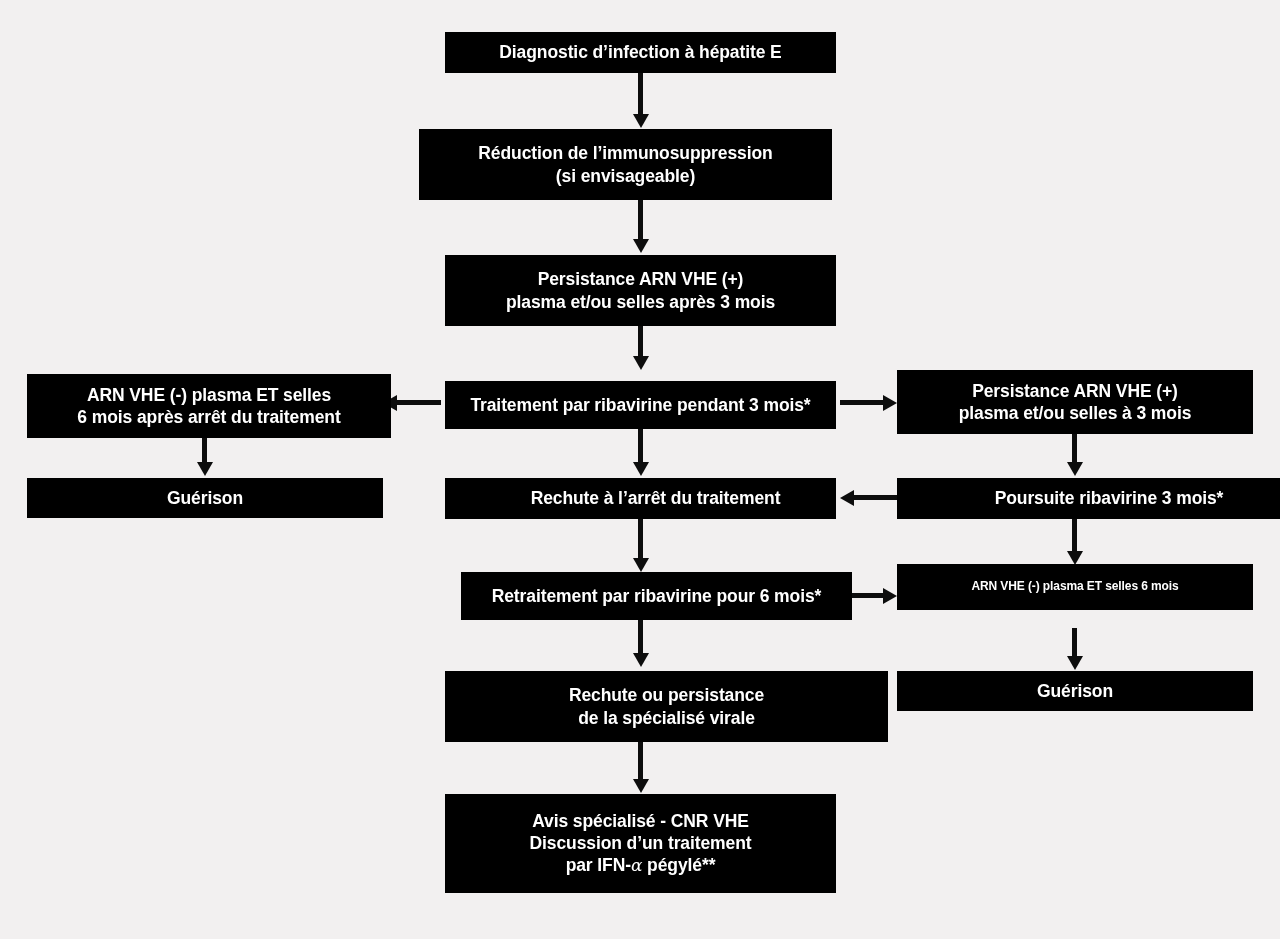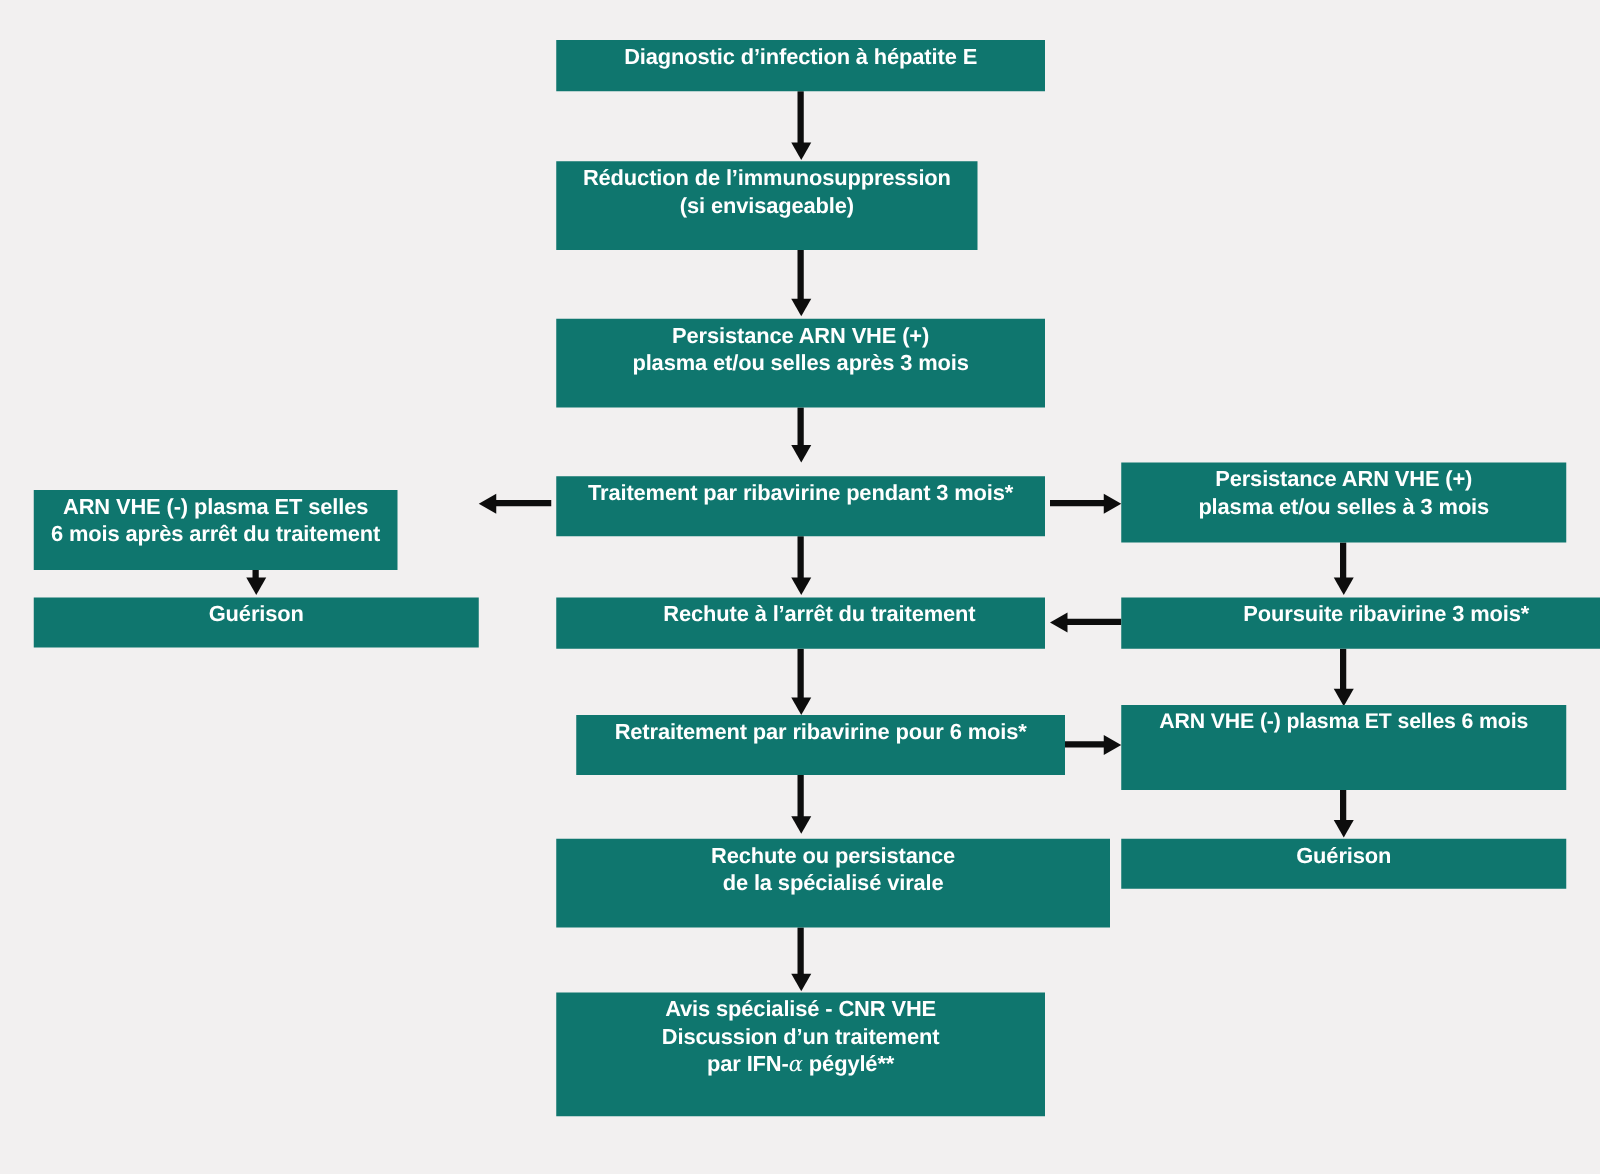--- a/index.html
+++ b/index.html
@@ -13,24 +13,24 @@
     font-family: "Liberation Sans", sans-serif;
     overflow: hidden;
   }
   #chart {
     position: relative;
     width: 1280px;
     height: 939px;
   }
   .node {
     position: absolute;
-    background: #0f766e;
+    background: #000000;
     color: #ffffff;
     display: flex;
-    align-items: flex-start;
+    align-items: center;
     justify-content: center;
     text-align: center;
     font-weight: bold;
     font-size: 17.5px;
     line-height: 1.26;
     letter-spacing: -0.1px;
     box-sizing: border-box;
     padding: 2px 6px;
     font-family: "Liberation Sans", sans-serif;
   }
@@ -156,21 +156,21 @@
   <div class="arrow-h" style="left:840px; top:593px; width:44px;">
       <i class="head-r"></i>
     </div>
 
   <div class="node" style="left:445px; top:32px; width:391px; height:41px;">
     <div class="inner">
       <span class="line">Diagnostic d’infection à hépatite E</span>
     </div>
   </div>
 
-  <div class="node" style="left:445px; top:129px; width:337px; height:71px;">
+  <div class="node" style="left:419px; top:129px; width:413px; height:71px;">
     <div class="inner">
       <span class="line">Réduction de l’immunosuppression</span>
       <span class="line">(si envisageable)</span>
     </div>
   </div>
 
   <div class="node" style="left:445px; top:255px; width:391px; height:71px;">
     <div class="inner">
       <span class="line">Persistance ARN VHE (+)</span>
       <span class="line">plasma et/ou selles après 3 mois</span>
@@ -203,21 +203,21 @@
   </div>
 
   <div class="node" style="left:445px; top:794px; width:391px; height:99px;">
     <div class="inner">
       <span class="line">Avis spécialisé - CNR VHE</span>
       <span class="line">Discussion d’un traitement</span>
       <span class="line"><span>par IFN-</span><span class="alpha">α</span><span> pégylé**</span></span>
     </div>
   </div>
 
-  <div class="node" style="left:27px; top:392px; width:291px; height:64px;">
+  <div class="node" style="left:27px; top:374px; width:364px; height:64px;">
     <div class="inner">
       <span class="line">ARN VHE (-) plasma ET selles</span>
       <span class="line">6 mois après arrêt du traitement</span>
     </div>
   </div>
 
   <div class="node" style="left:27px; top:478px; width:356px; height:40px;">
     <div class="inner">
       <span class="line">Guérison</span>
     </div>
@@ -229,21 +229,21 @@
       <span class="line">plasma et/ou selles à 3 mois</span>
     </div>
   </div>
 
   <div class="node" style="left:897px; top:478px; width:424px; height:41px;">
     <div class="inner">
       <span class="line">Poursuite ribavirine 3 mois*</span>
     </div>
   </div>
 
-  <div class="node" style="left:897px; top:564px; width:356px; height:68px; font-size:17px;">
+  <div class="node" style="left:897px; top:564px; width:356px; height:46px; font-size:12px;">
     <div class="inner">
       <span class="line">ARN VHE (-) plasma ET selles 6 mois</span>
     </div>
   </div>
 
   <div class="node" style="left:897px; top:671px; width:356px; height:40px;">
     <div class="inner">
       <span class="line">Guérison</span>
     </div>
   </div>

